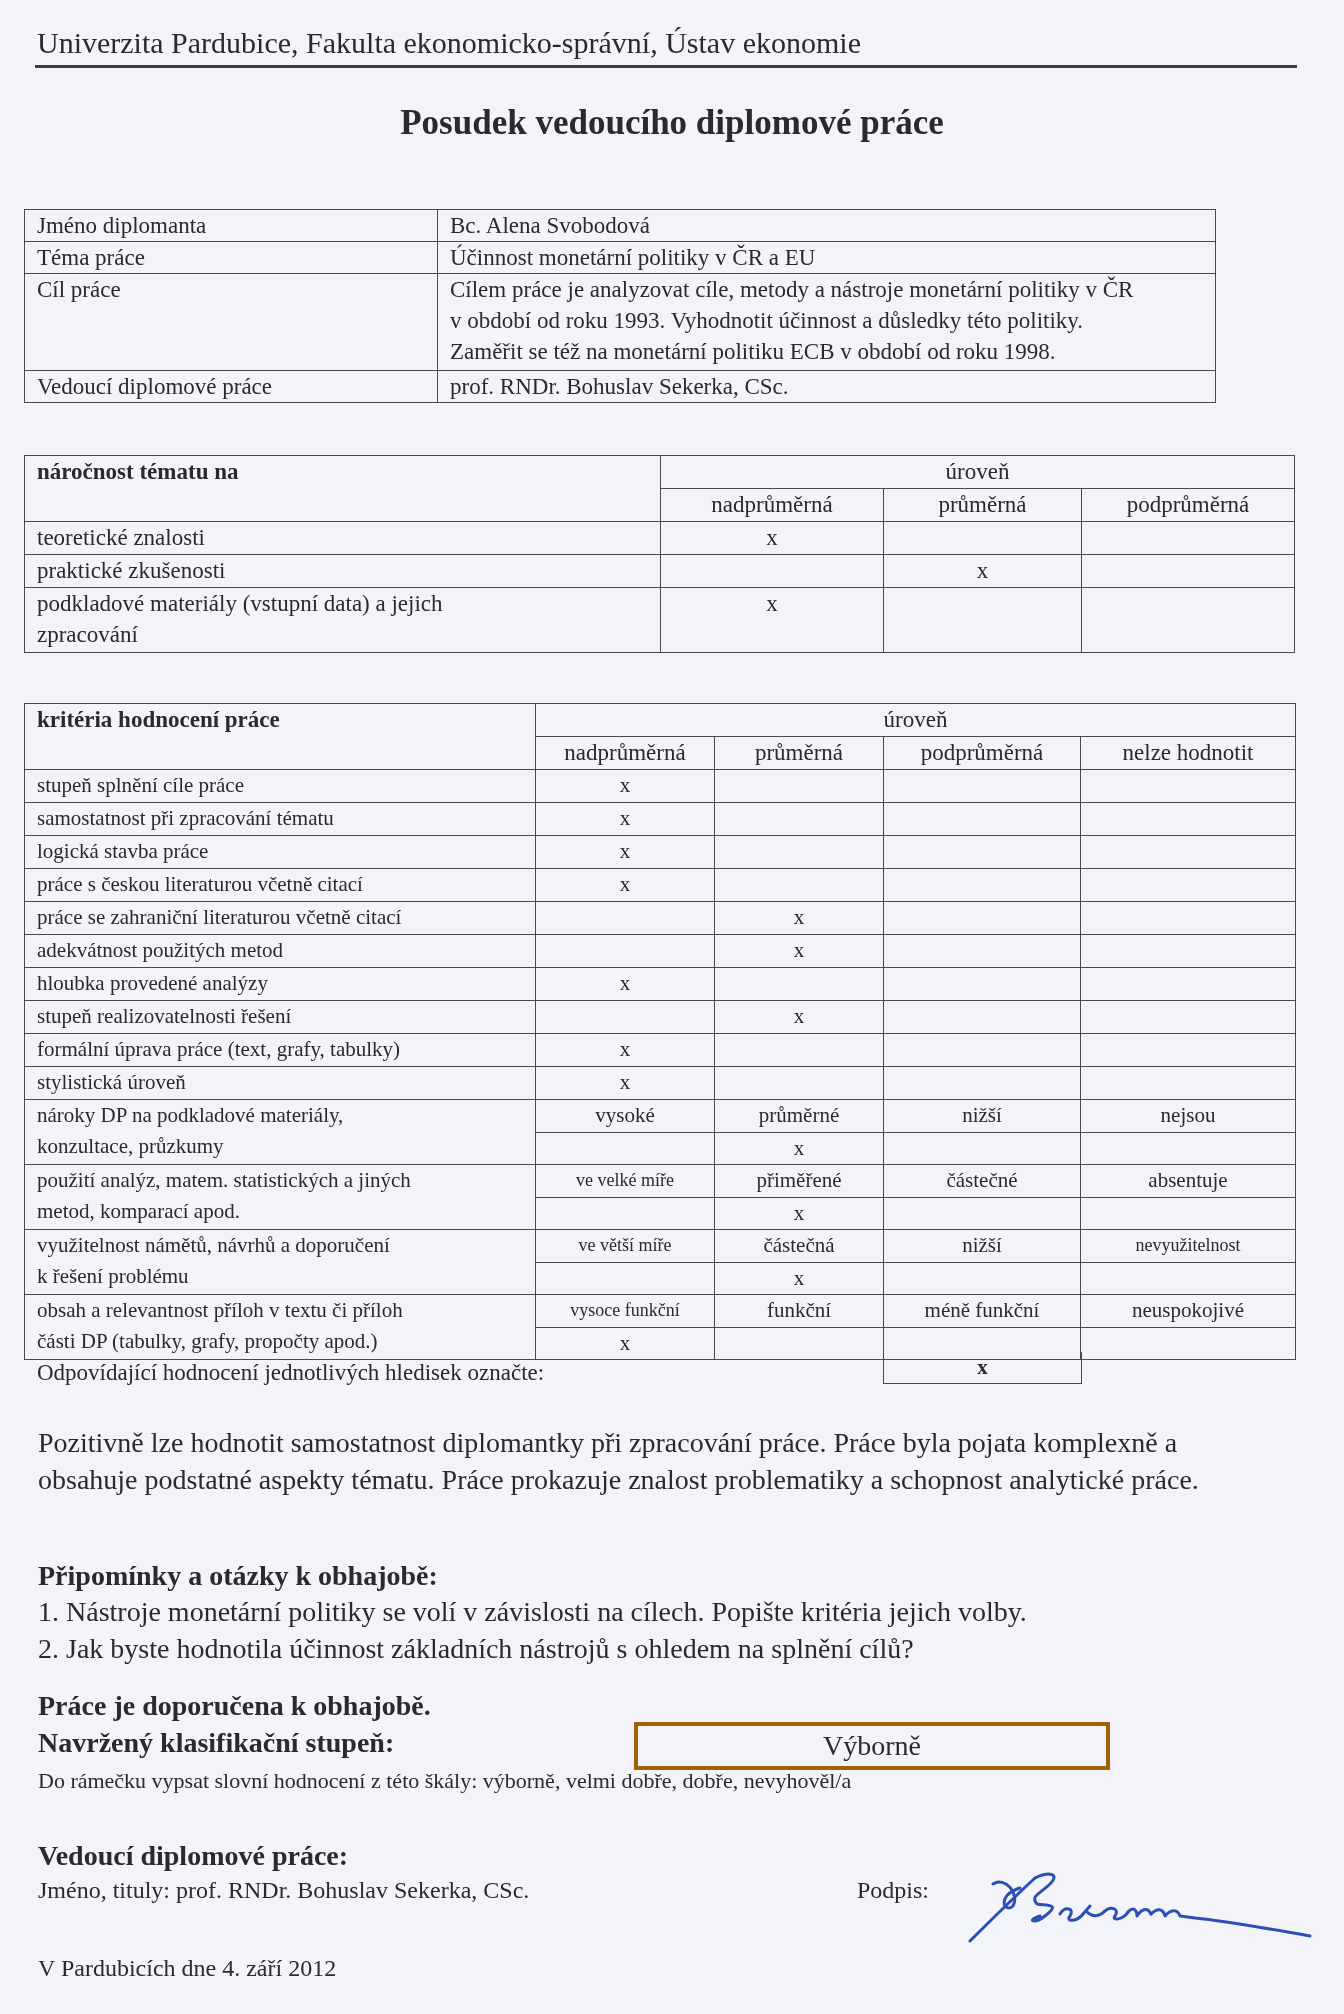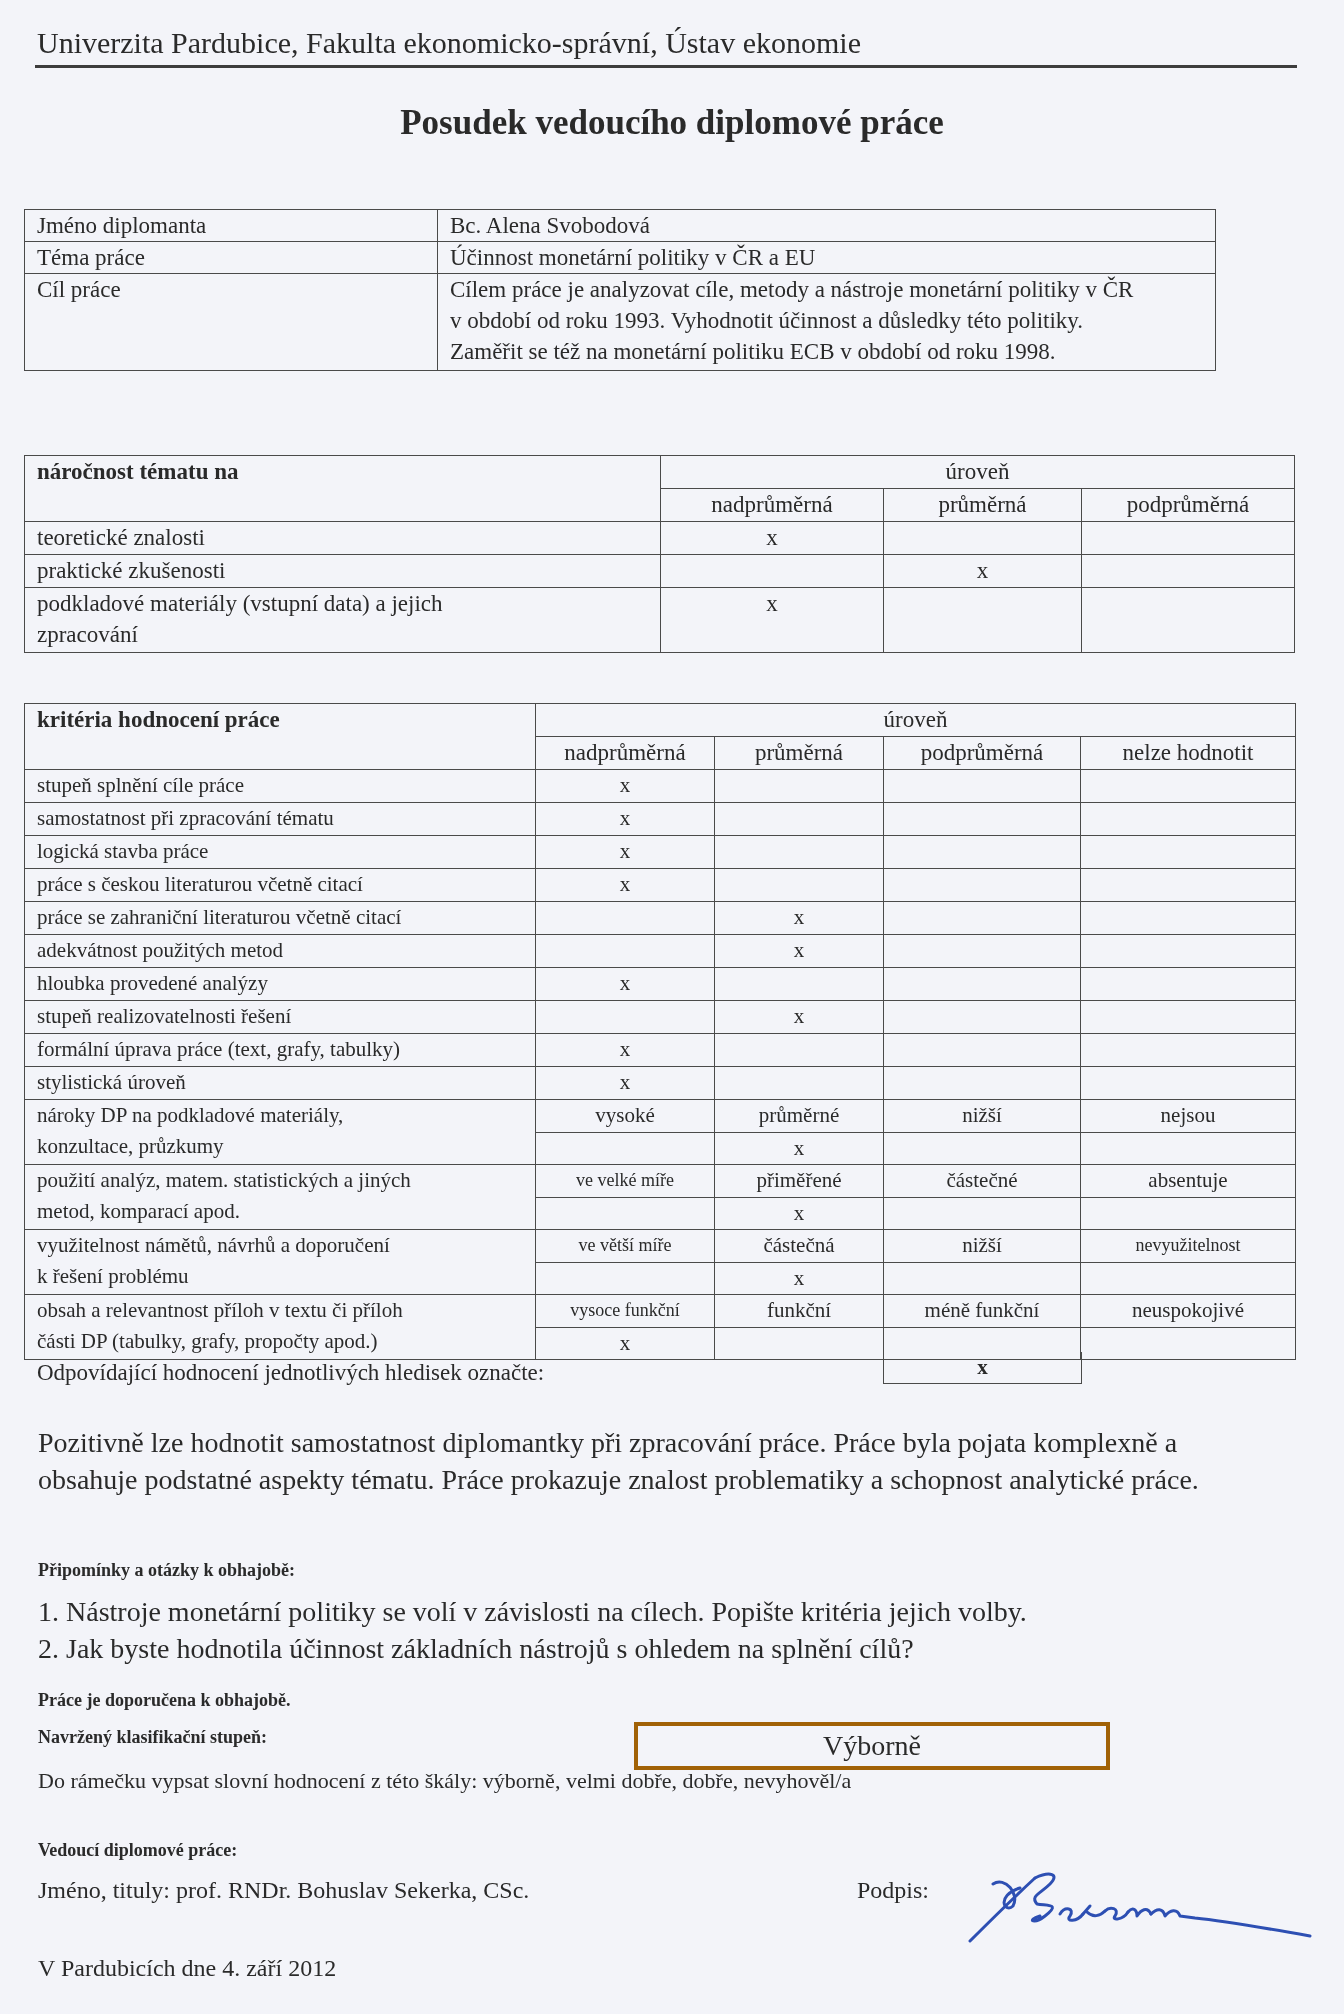--- a/index.html
+++ b/index.html
@@ -26,21 +26,21 @@
   #t3 td { height:32px; font-size:21px; line-height:31px; }
   #t3 .c { text-align:center; padding:0; }
   #t3 .bold { font-weight:bold; font-size:23px; }
   #t3 .sub td { height:30px; }
 
   .note { left:37px; top:1360px; font-size:23px; }
   .xbox { left:883px; top:1352px; width:197px; height:31px; border:1.5px solid #4a4a4a; border-top:none;
           text-align:center; font-size:21px; line-height:30px; font-weight:bold; }
 
   .para { left:38px; top:1424px; width:1240px; font-size:28px; line-height:37px; }
-  .h2 { left:38px; font-size:18px; font-weight:bold;text-align:right; }
+  .h2 { left:38px; font-size:28px; font-weight:bold;text-align:right; }
   .q { left:38px; font-size:28px; white-space:nowrap; }
   .gradebox { left:634px; top:1722px; width:468px; height:40px; border:4px solid #a16207;
               text-align:center; font-size:28px; line-height:40px; }
   .small { left:38px; top:1768px; font-size:22px; white-space:nowrap; }
   .txt { font-size:24px; white-space:nowrap; }
   .sig { left:965px; top:1866px; }
 </style>
 </head>
 <body>
 
@@ -58,20 +58,24 @@
     <td class="c1">Téma práce</td>
     <td>Účinnost monetární politiky v ČR a EU</td>
   </tr>
   <tr>
     <td class="c1">Cíl práce</td>
     <td style="height:96px">
       <div>Cílem práce je analyzovat cíle, metody a nástroje monetární politiky v ČR</div>
       <div>v období od roku 1993. Vyhodnotit účinnost a důsledky této politiky.</div>
       <div>Zaměřit se též na monetární politiku ECB v období od roku 1998.</div>
     </td>
+  </tr>
+  <tr>
+    <td class="c1">Vedoucí diplomové práce</td>
+    <td>prof. RNDr. Bohuslav Sekerka, CSc.</td>
   </tr>
 </tbody>
   </table>
 
 <table id="t2">
   <colgroup>
       <col style="width:636px">
       <col style="width:223px">
       <col style="width:198px">
       <col style="width:213px">

